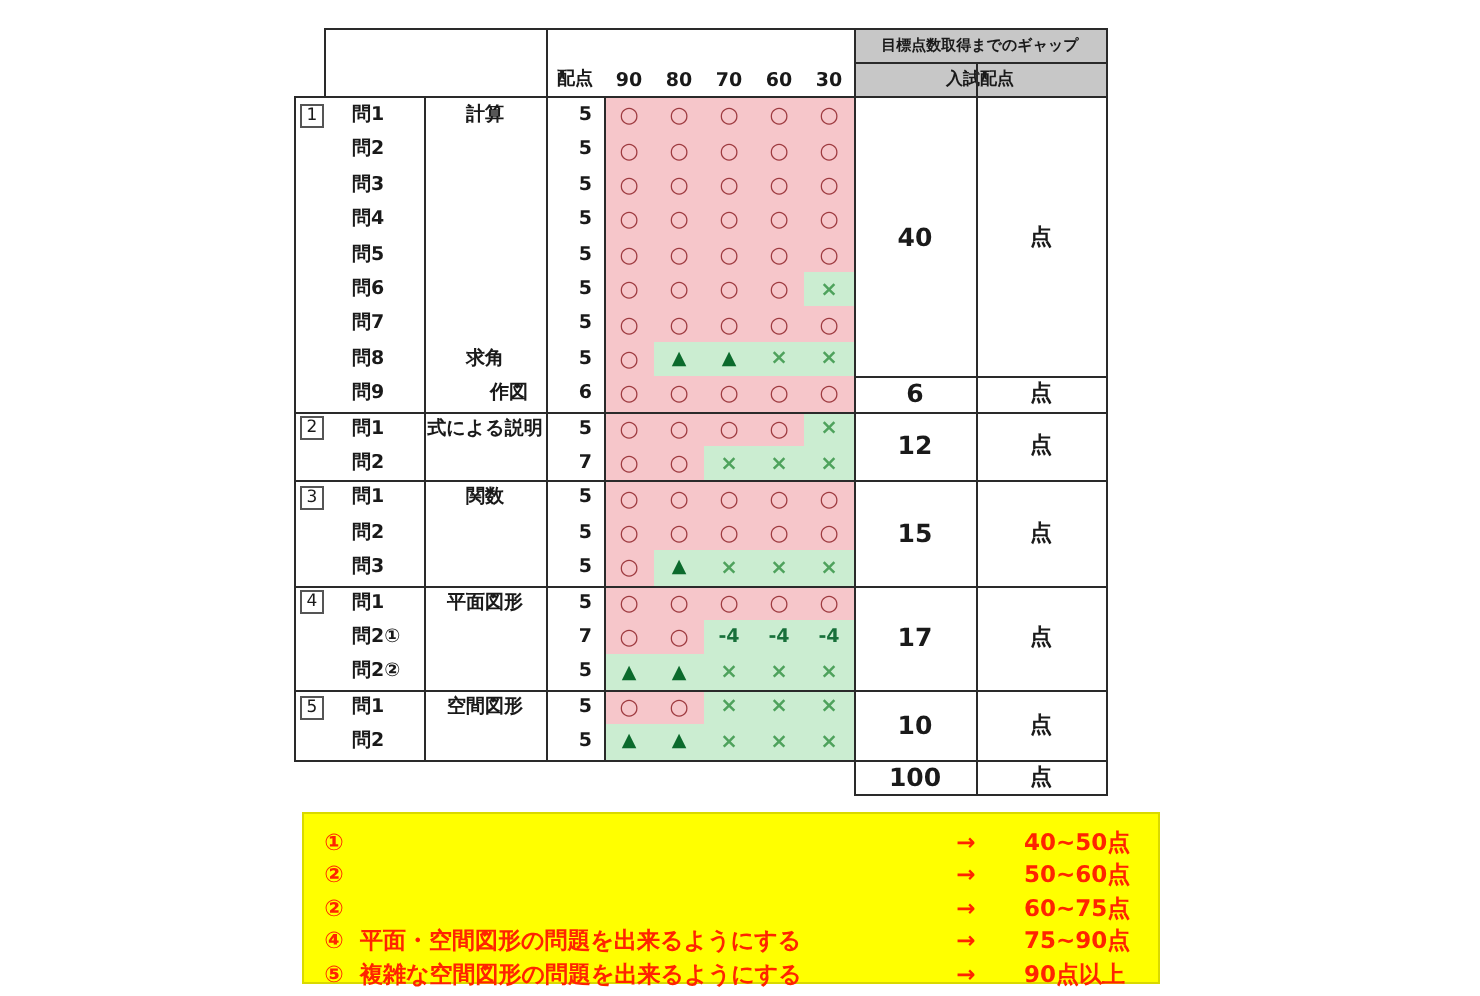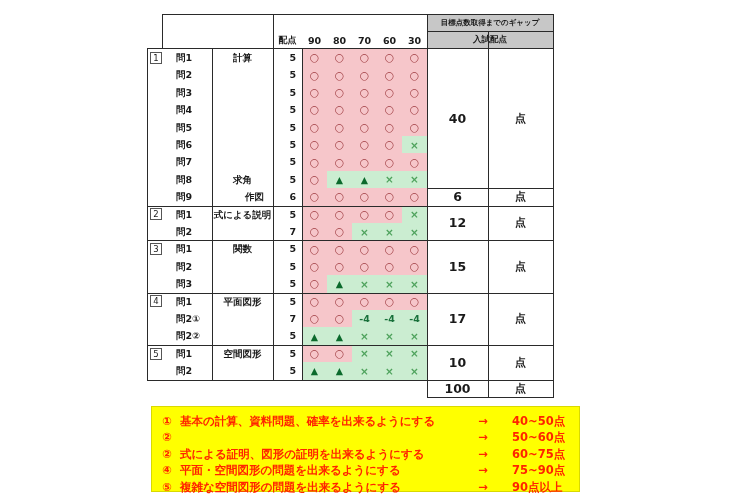--- a/index.html
+++ b/index.html
@@ -425,32 +425,30 @@
       <div class="abs line" style="left: 147px; top: 292.6px; width: 407px; height: 1px;"></div>
       <div class="abs line" style="left: 147px; top: 344.8px; width: 407px; height: 1px;"></div>
       <div class="abs line" style="left: 147px; top: 379.6px; width: 407px; height: 1px;"></div>
       <div class="abs line" style="left: 427px; top: 397px; width: 127px; height: 1px;"></div>
     </div>
 
   <div class="abs legend-box">
     <div id="legend-items" style="position:relative;width:100%;height:100%;">
         <div class="abs legend-item" style="top: 6px;">
           <span class="lg-num">①</span>
-          <span class="lg-text">基本の計算、資料問題、確率を出来るようにする</span>
           <span class="lg-arrow">→</span>
           <span class="lg-range">40~50点</span>
         </div>
         <div class="abs legend-item" style="top: 22.4px;">
           <span class="lg-num">②</span>
           <span class="lg-arrow">→</span>
           <span class="lg-range">50~60点</span>
         </div>
         <div class="abs legend-item" style="top: 38.8px;">
           <span class="lg-num">②</span>
-          <span class="lg-text">式による証明、図形の証明を出来るようにする</span>
           <span class="lg-arrow">→</span>
           <span class="lg-range">60~75点</span>
         </div>
         <div class="abs legend-item" style="top: 55.2px;">
           <span class="lg-num">④</span>
           <span class="lg-text">平面・空間図形の問題を出来るようにする</span>
           <span class="lg-arrow">→</span>
           <span class="lg-range">75~90点</span>
         </div>
         <div class="abs legend-item" style="top: 71.6px;">

